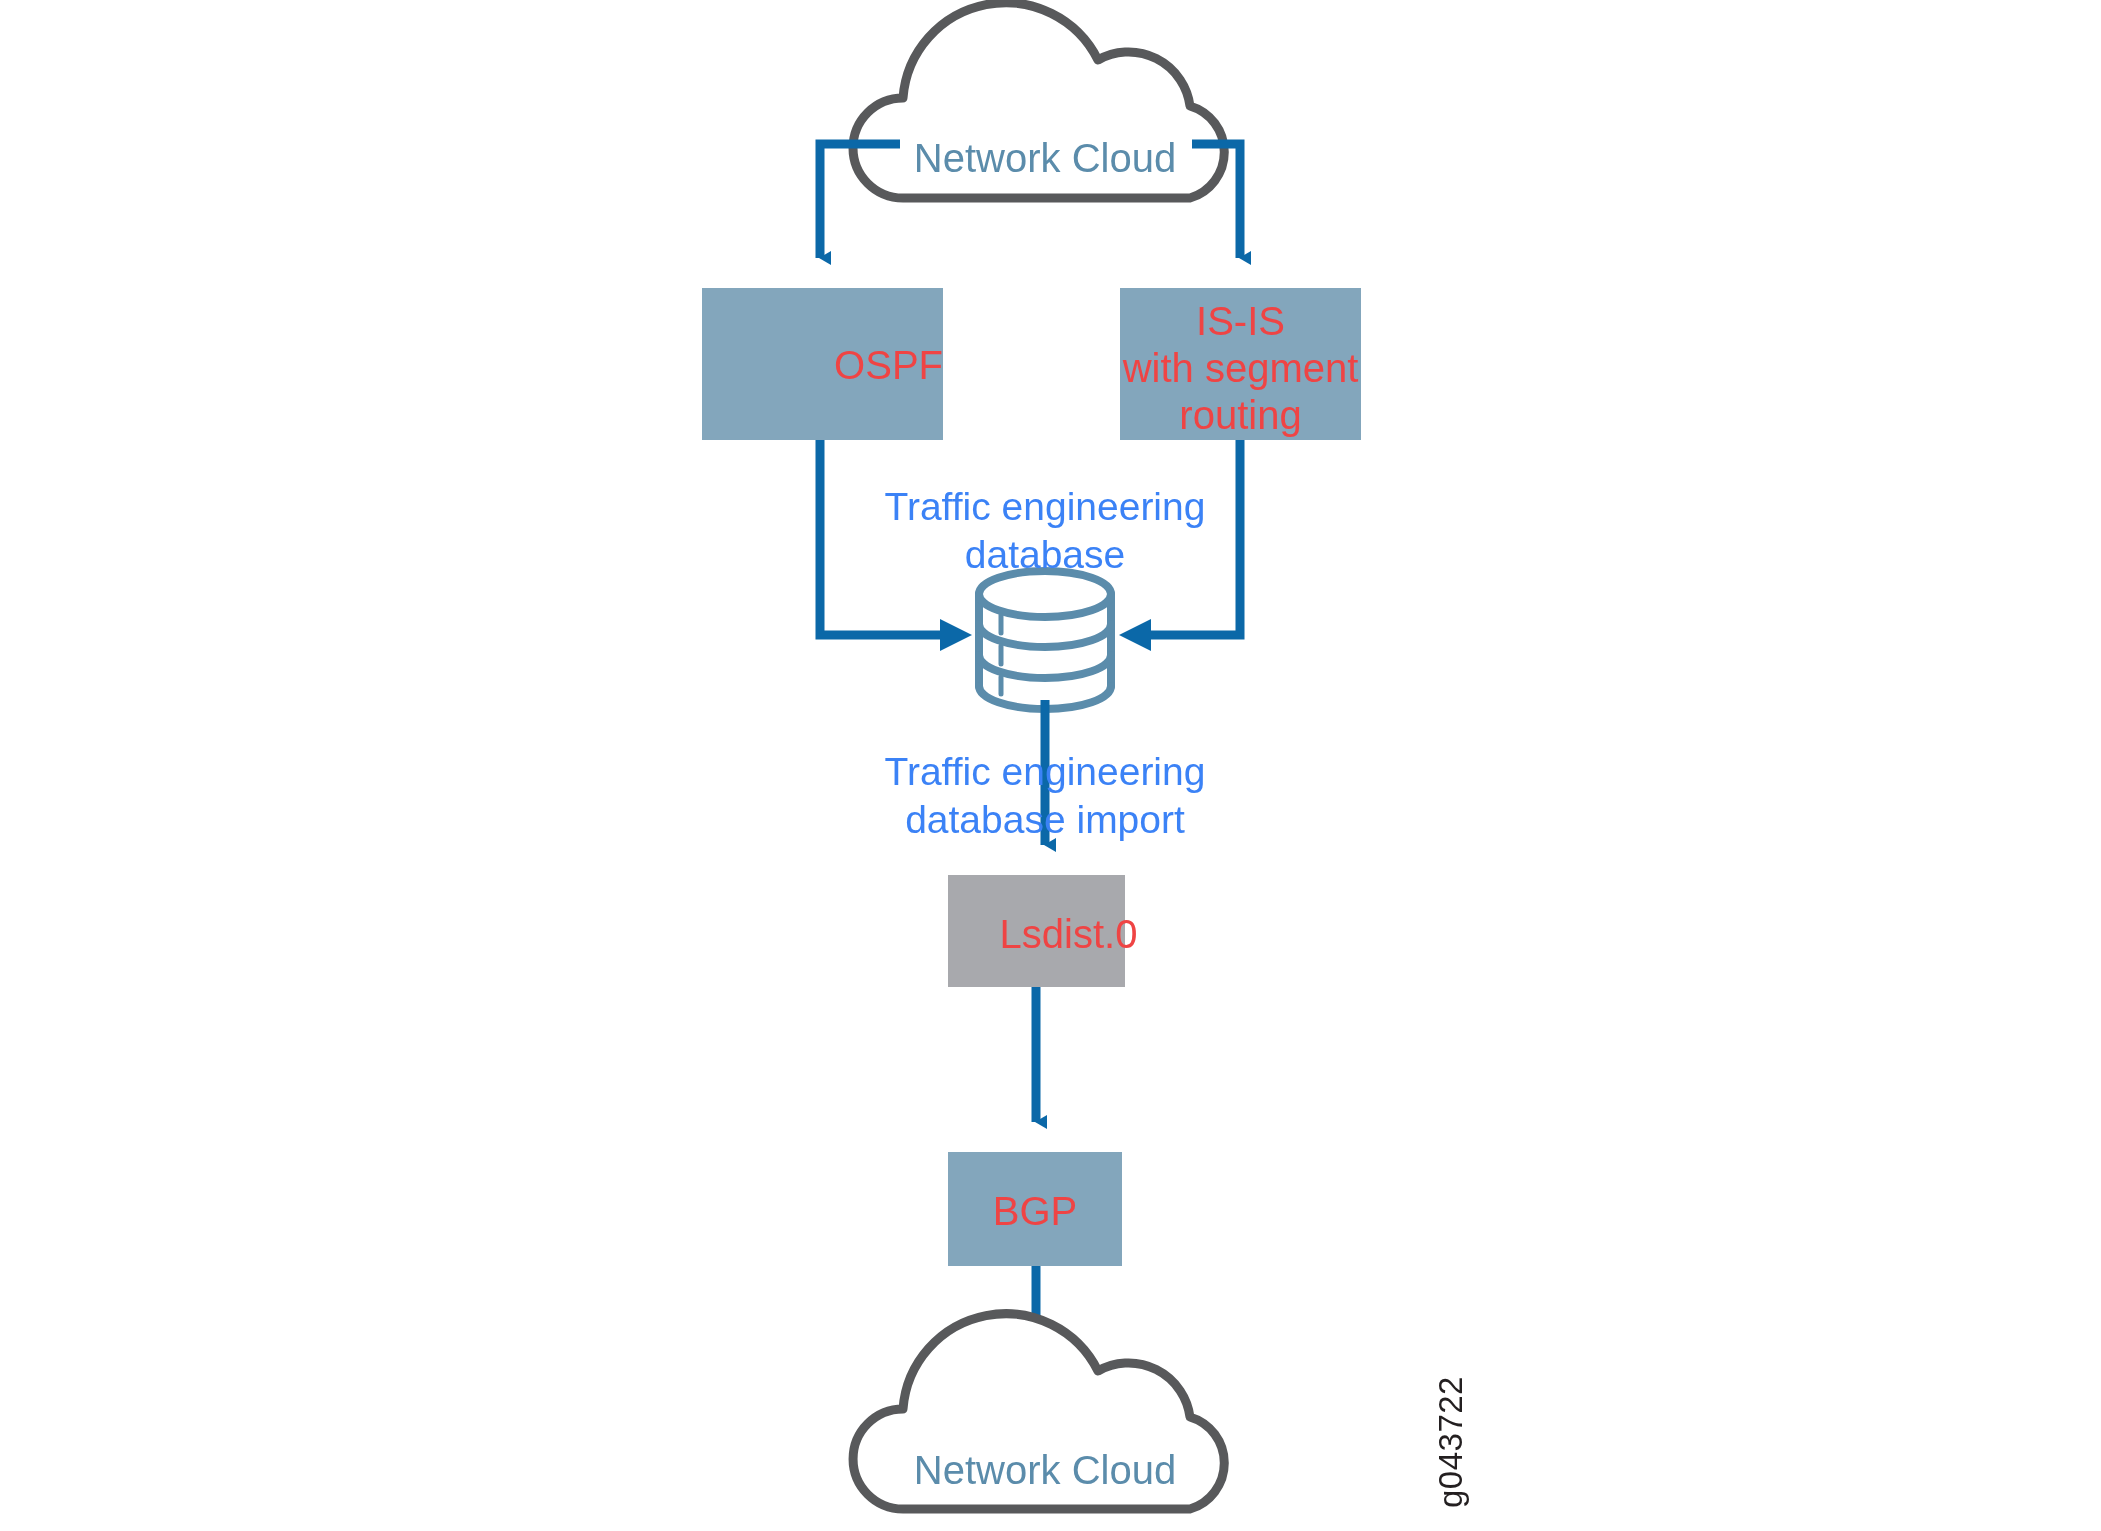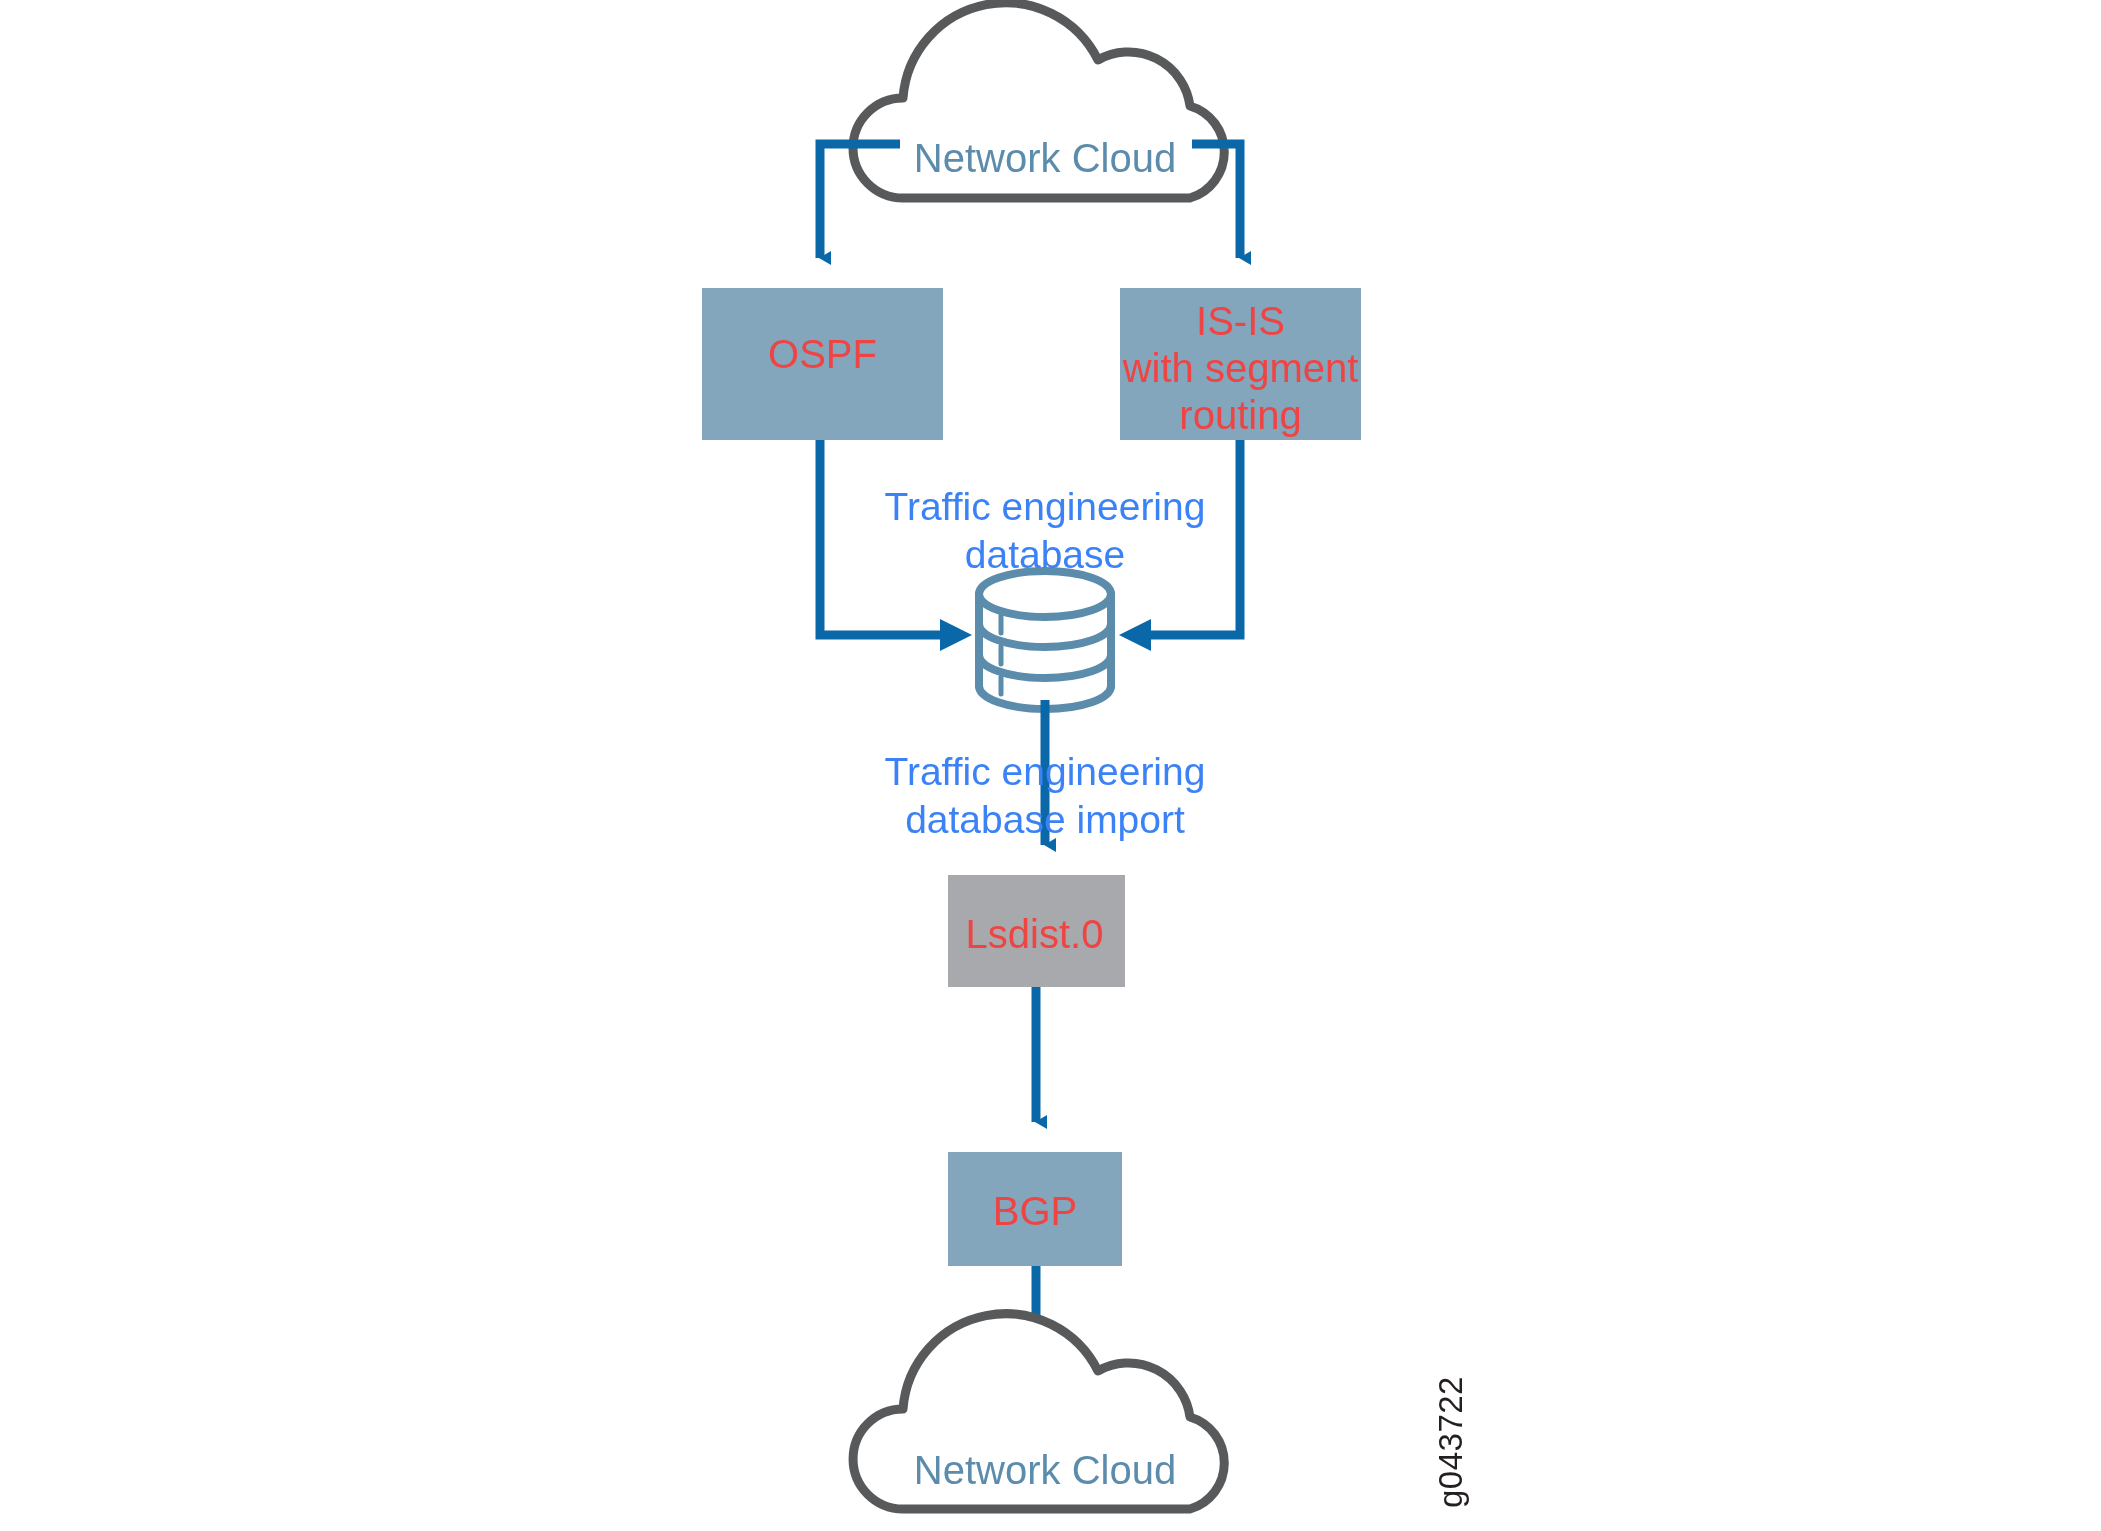--- a/index.html
+++ b/index.html
@@ -145,33 +145,33 @@
                A 0 0 0 0 1 903 1409
                A 103 103 0 0 1 1098 1371
                A 62 62 0 0 1 1190 1417
                A 48 48 0 0 1 1190 1509
                Z" fill="#ffffff" stroke="#58595B" stroke-width="9" stroke-linejoin="round" stroke-linecap="round"></path>
     </g>
   </svg>
 
   <div class="node-label cloud-label" style="left:845px; top:135px; width:400px;">Network Cloud</div>
 
-  <div class="node-label box-label" style="left:702px; top:331px; width:241px;">OSPF</div>
+  <div class="node-label box-label" style="left:702px; top:342px; width:241px;text-align:right;">OSPF</div>
 
   <div class="node-label box-label" style="left:1110px; top:298px; width:261px;">IS-IS
 with segment
 routing</div>
 
   <div class="node-label edge-label" style="left:845px; top:483px; width:400px;">Traffic engineering
 database</div>
 
   <div class="node-label edge-label" style="left:845px; top:748px; width:400px;">Traffic engineering
 database import</div>
 
-  <div class="node-label box-label" style="left:946px; top:911px; width:177px;">Lsdist.0</div>
+  <div class="node-label box-label" style="left:980px; top:911px; width:177px;">Lsdist.0</div>
 
 
   <div class="node-label box-label" style="left:948px; top:1188px; width:174px;text-align:center;">BGP</div>
 
   <div class="node-label cloud-label" style="left:845px; top:1447px; width:400px;">Network Cloud</div>
 
   <div class="watermark" style="left:1432px; top:1508px;">g043722</div>
 
 </div>
 

